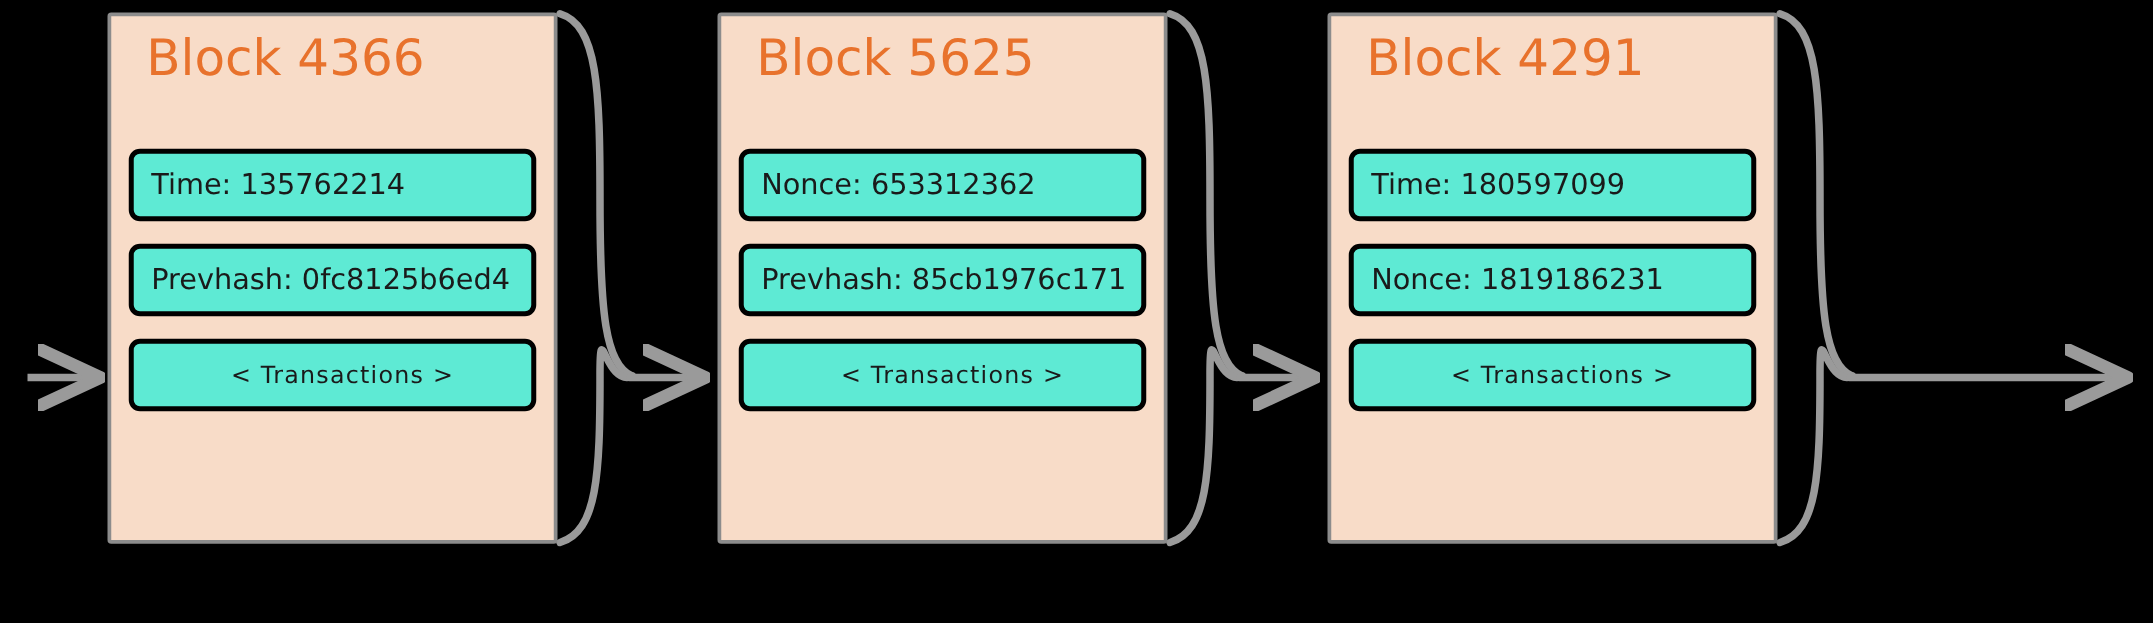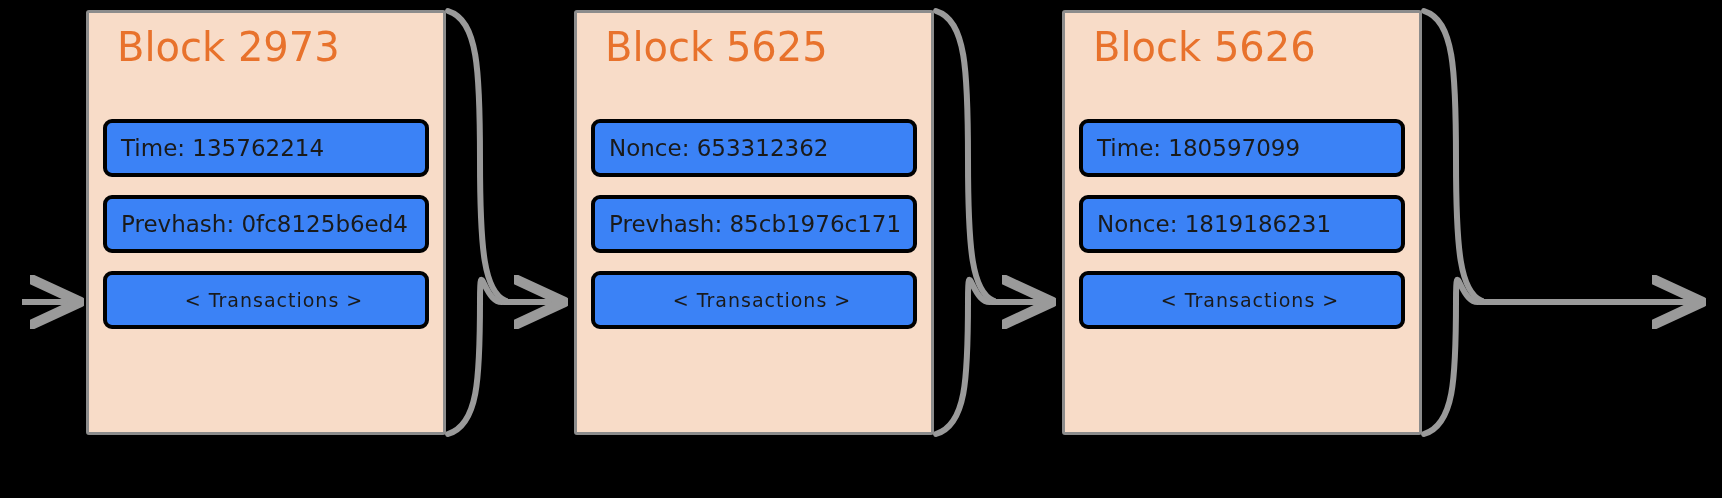--- a/index.html
+++ b/index.html
@@ -51,21 +51,21 @@
     letter-spacing: 0px;
   }
   .fields {
     position: absolute;
     left: 14px;
     right: 14px;
     top: 106px;
   }
   .field {
     height: 58px;
-    background: #3b82f6;
+    background: #5eead4;
     border: 4px solid #000000;
     border-radius: 9px;
     box-sizing: border-box;
     display: flex;
     align-items: center;
     margin-bottom: 18px;
     padding-left: 14px;
     font-size: 23px;
     color: #1a1a1a;
     white-space: nowrap;
@@ -119,39 +119,39 @@
     <g fill="none" stroke="#9a9a9a" stroke-width="6" stroke-linecap="round">
       <path d="M1424,11 C1454,20 1456,70 1456,160 C1456,250 1460,292 1482,301"></path>
       <path d="M1424,434 C1454,425 1456,380 1456,300 C1456,250 1460,310 1482,301"></path>
       <line x1="1480" y1="302" x2="1700" y2="302" marker-end="url(#arrowhead)"></line>
     </g>
   </svg>
 
   <div id="chain">
 
     <div class="block block-1">
-      <div class="block-title">Block 2973</div>
+      <div class="block-title">Block 4366</div>
       <div class="fields">
         <div class="field">Time: 135762214</div>
         <div class="field">Prevhash: 0fc8125b6ed4</div>
         <div class="field tx">&lt; Transactions &gt;</div>
       </div>
     </div>
 
     <div class="block block-2">
       <div class="block-title">Block 5625</div>
       <div class="fields">
         <div class="field">Nonce: 653312362</div>
         <div class="field">Prevhash: 85cb1976c171</div>
         <div class="field tx">&lt; Transactions &gt;</div>
       </div>
     </div>
 
     <div class="block block-3">
-      <div class="block-title">Block 5626</div>
+      <div class="block-title">Block 4291</div>
       <div class="fields">
         <div class="field">Time: 180597099</div>
         <div class="field">Nonce: 1819186231</div>
         <div class="field tx">&lt; Transactions &gt;</div>
       </div>
     </div>
 
   </div>
 </div>
 

